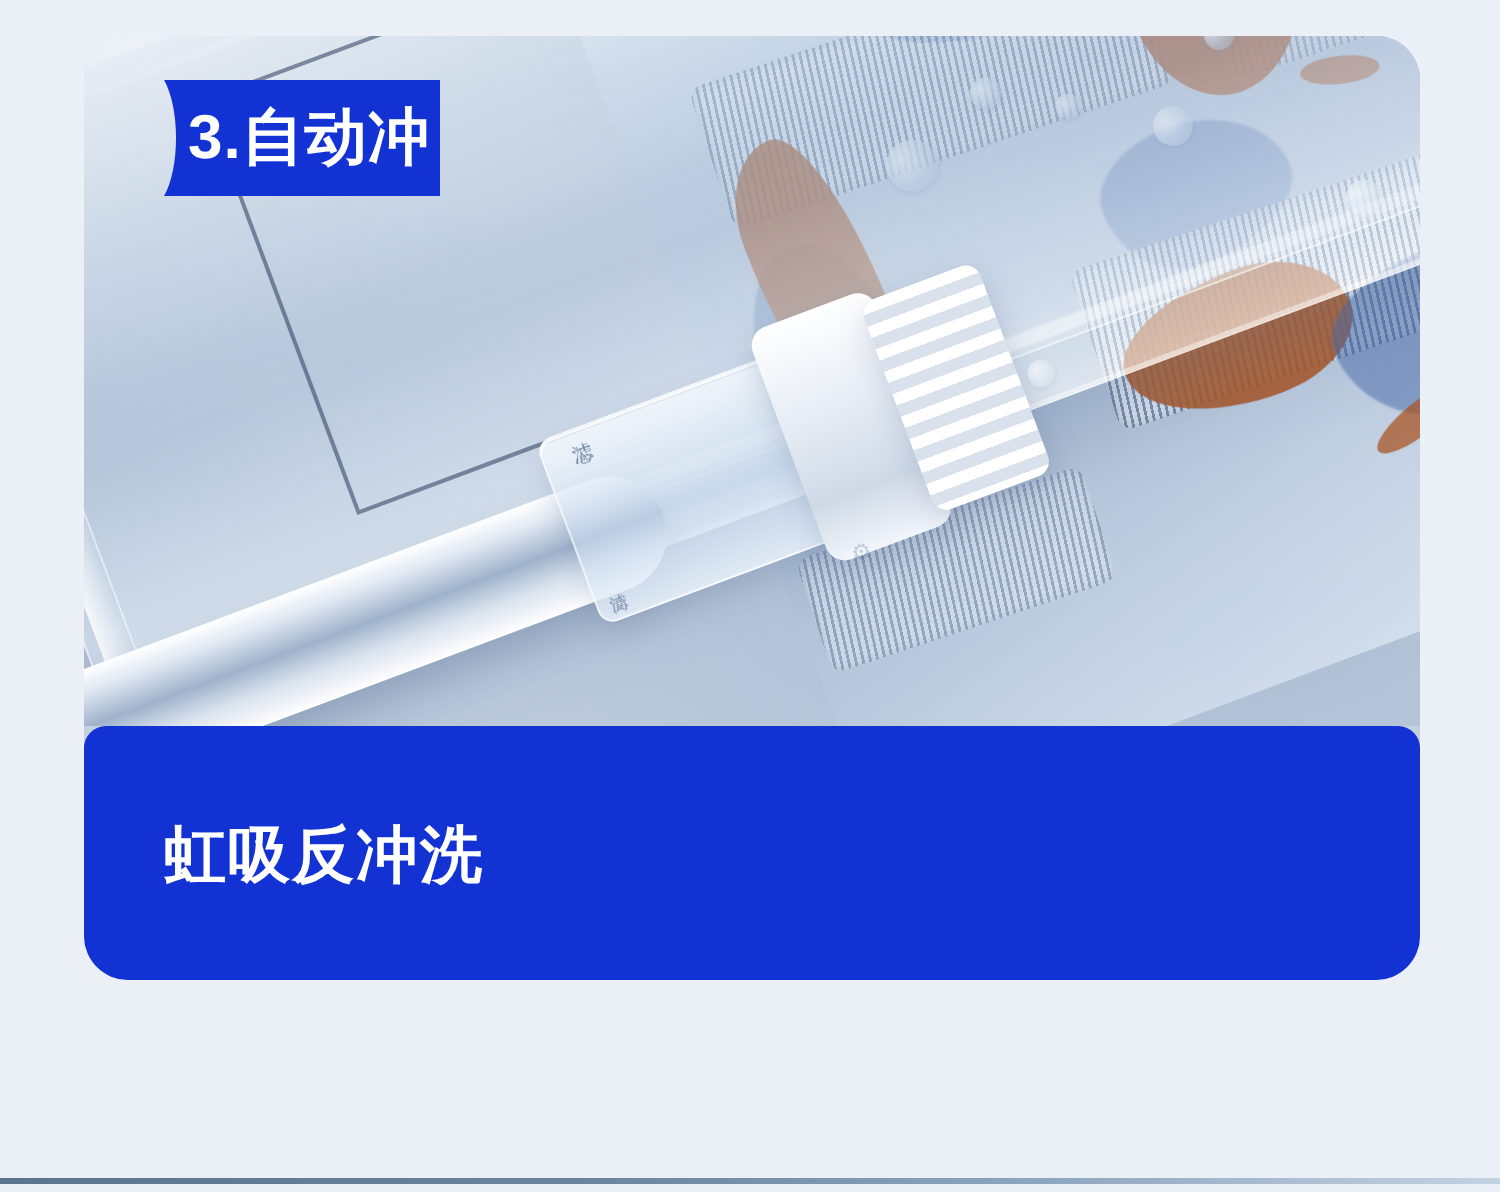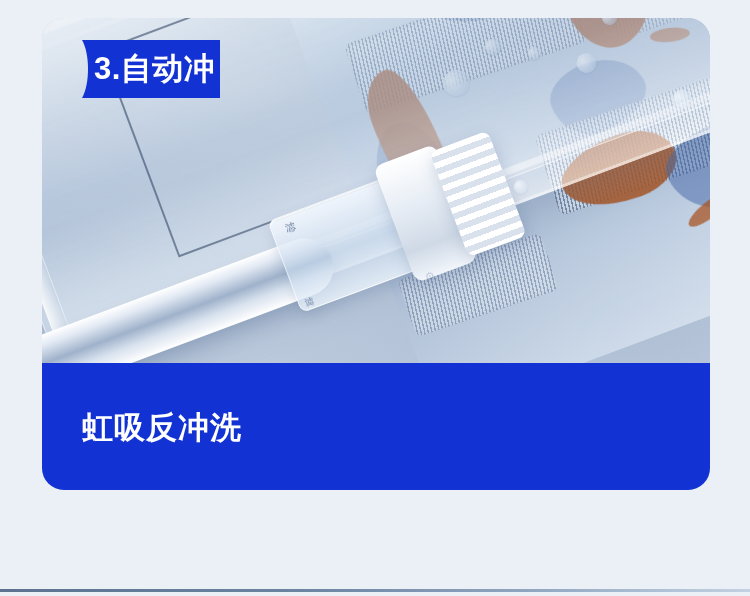--- a/index.html
+++ b/index.html
@@ -203,20 +203,21 @@
     font-size:31px;
     font-weight:700;
     letter-spacing:.5px;
     white-space:nowrap;
   }
 
   
   #panel{
     position:absolute;left:0;top:345px;width:100%;height:127px;
     background:#1232d4;
+    border-radius:11px;
   }
   #panel-headline{
     position:absolute;left:40px;top:44px;
     color:#ffffff;
     font-size:31px;
     font-weight:700;
     letter-spacing:1px;
     white-space:nowrap;
   }
   #panel-sub{

